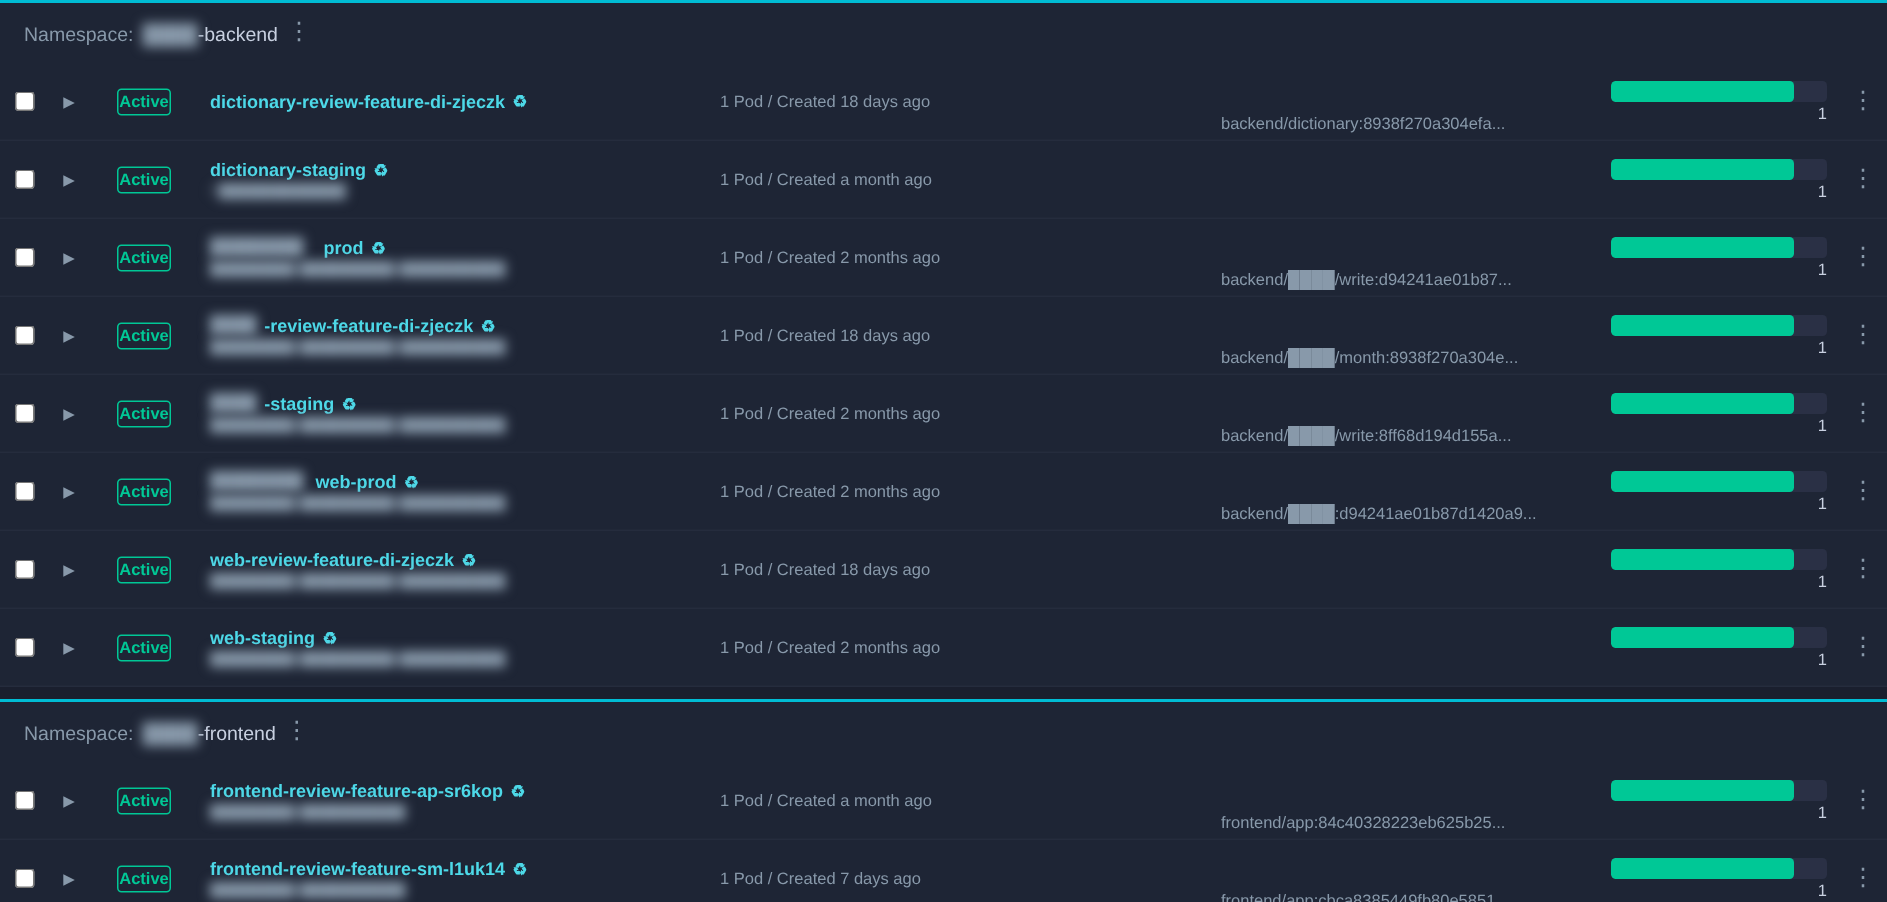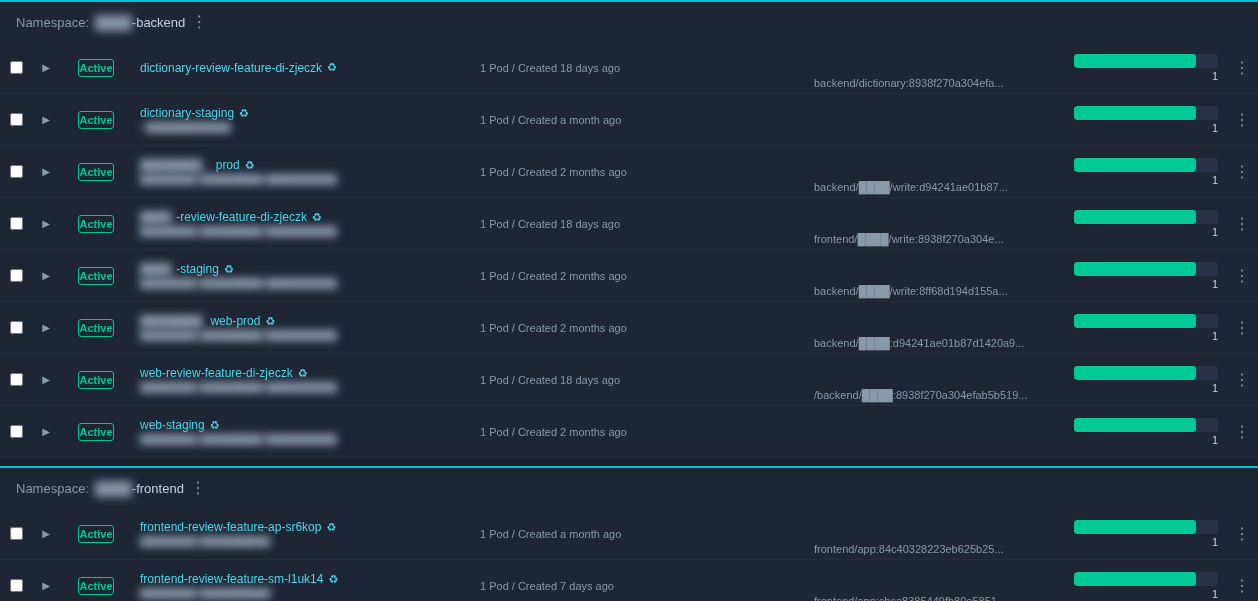--- a/index.html
+++ b/index.html
@@ -101,21 +101,21 @@
       display: flex;
       flex-direction: column;
       justify-content: center;
       padding: 6px 8px;
       flex-shrink: 0;
     }
 
     .deployment-name {
       color: #4dd9e8;
       font-size: 12px;
-      font-weight: 400;
+      font-weight: 700;
       display: flex;
       align-items: center;
       gap: 5px;
       cursor: pointer;
     }
 
     .deployment-sub {
       color: #556677;
       font-size: 10px;
       margin-top: 2px;
@@ -341,21 +341,21 @@
           <span class="blurred" style="font-size:11px">████</span>
             <span>-review-feature-di-zjeczk</span>
           <span class="recycle-icon">♻</span>
         </div>
         <div class="deployment-sub blurred">████████  █████████  ██████████</div>
       </div>
       <div class="col-pods">
         <span>1 Pod / Created 18 days ago</span>
       </div>
       <div class="col-image">
-        <span>frontend/████/write:8938f270a304e...</span>
+        <span>backend/████/month:8938f270a304e...</span>
       </div>
       <div class="col-bar">
         <div class="progress-track">
           <div class="progress-fill" style="width:85%"></div>
         </div>
         <div class="bar-count">1</div>
       </div>
       <div class="col-actions">
         <button class="three-dots-btn">⋮</button>
       </div>
@@ -443,23 +443,20 @@
       </div>
       <div class="col-name">
         <div class="deployment-name">
           <span>web-review-feature-di-zjeczk</span>
           <span class="recycle-icon">♻</span>
         </div>
         <div class="deployment-sub blurred">████████  █████████  ██████████</div>
       </div>
       <div class="col-pods">
         <span>1 Pod / Created 18 days ago</span>
-      </div>
-      <div class="col-image">
-        <span>/backend/████:8938f270a304efab5b519...</span>
       </div>
       <div class="col-bar">
         <div class="progress-track">
           <div class="progress-fill" style="width:85%"></div>
         </div>
         <div class="bar-count">1</div>
       </div>
       <div class="col-actions">
         <button class="three-dots-btn">⋮</button>
       </div>

